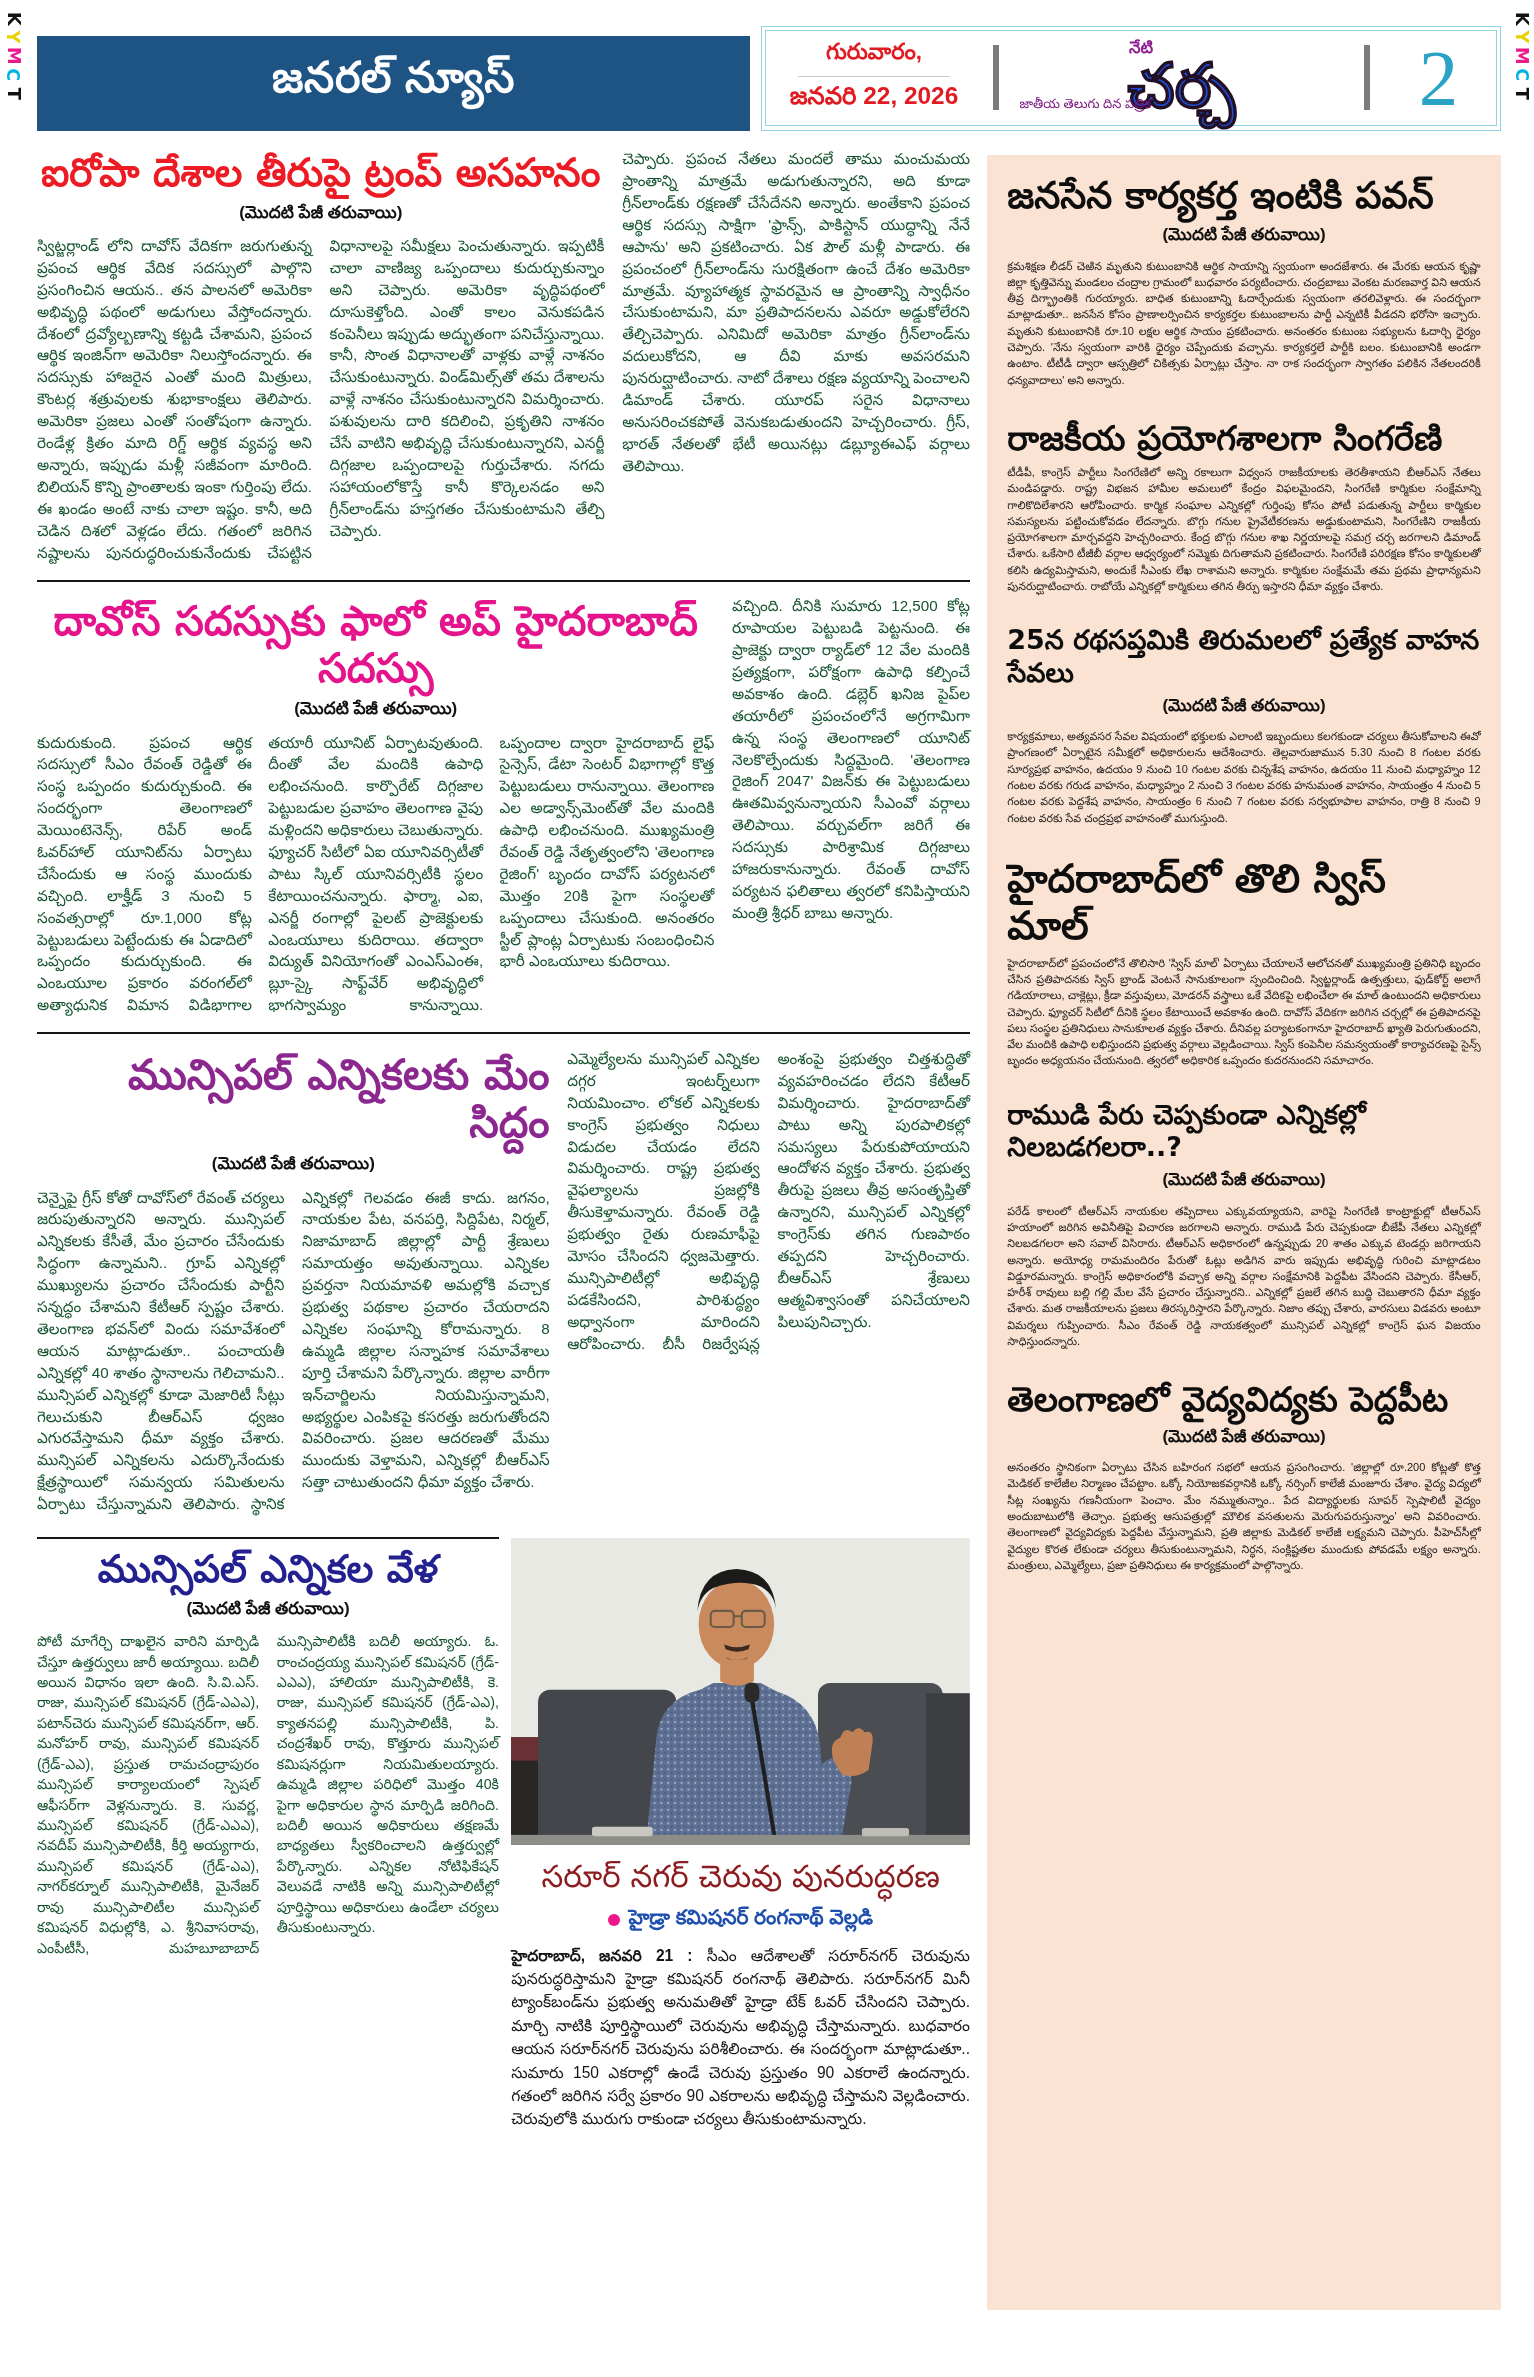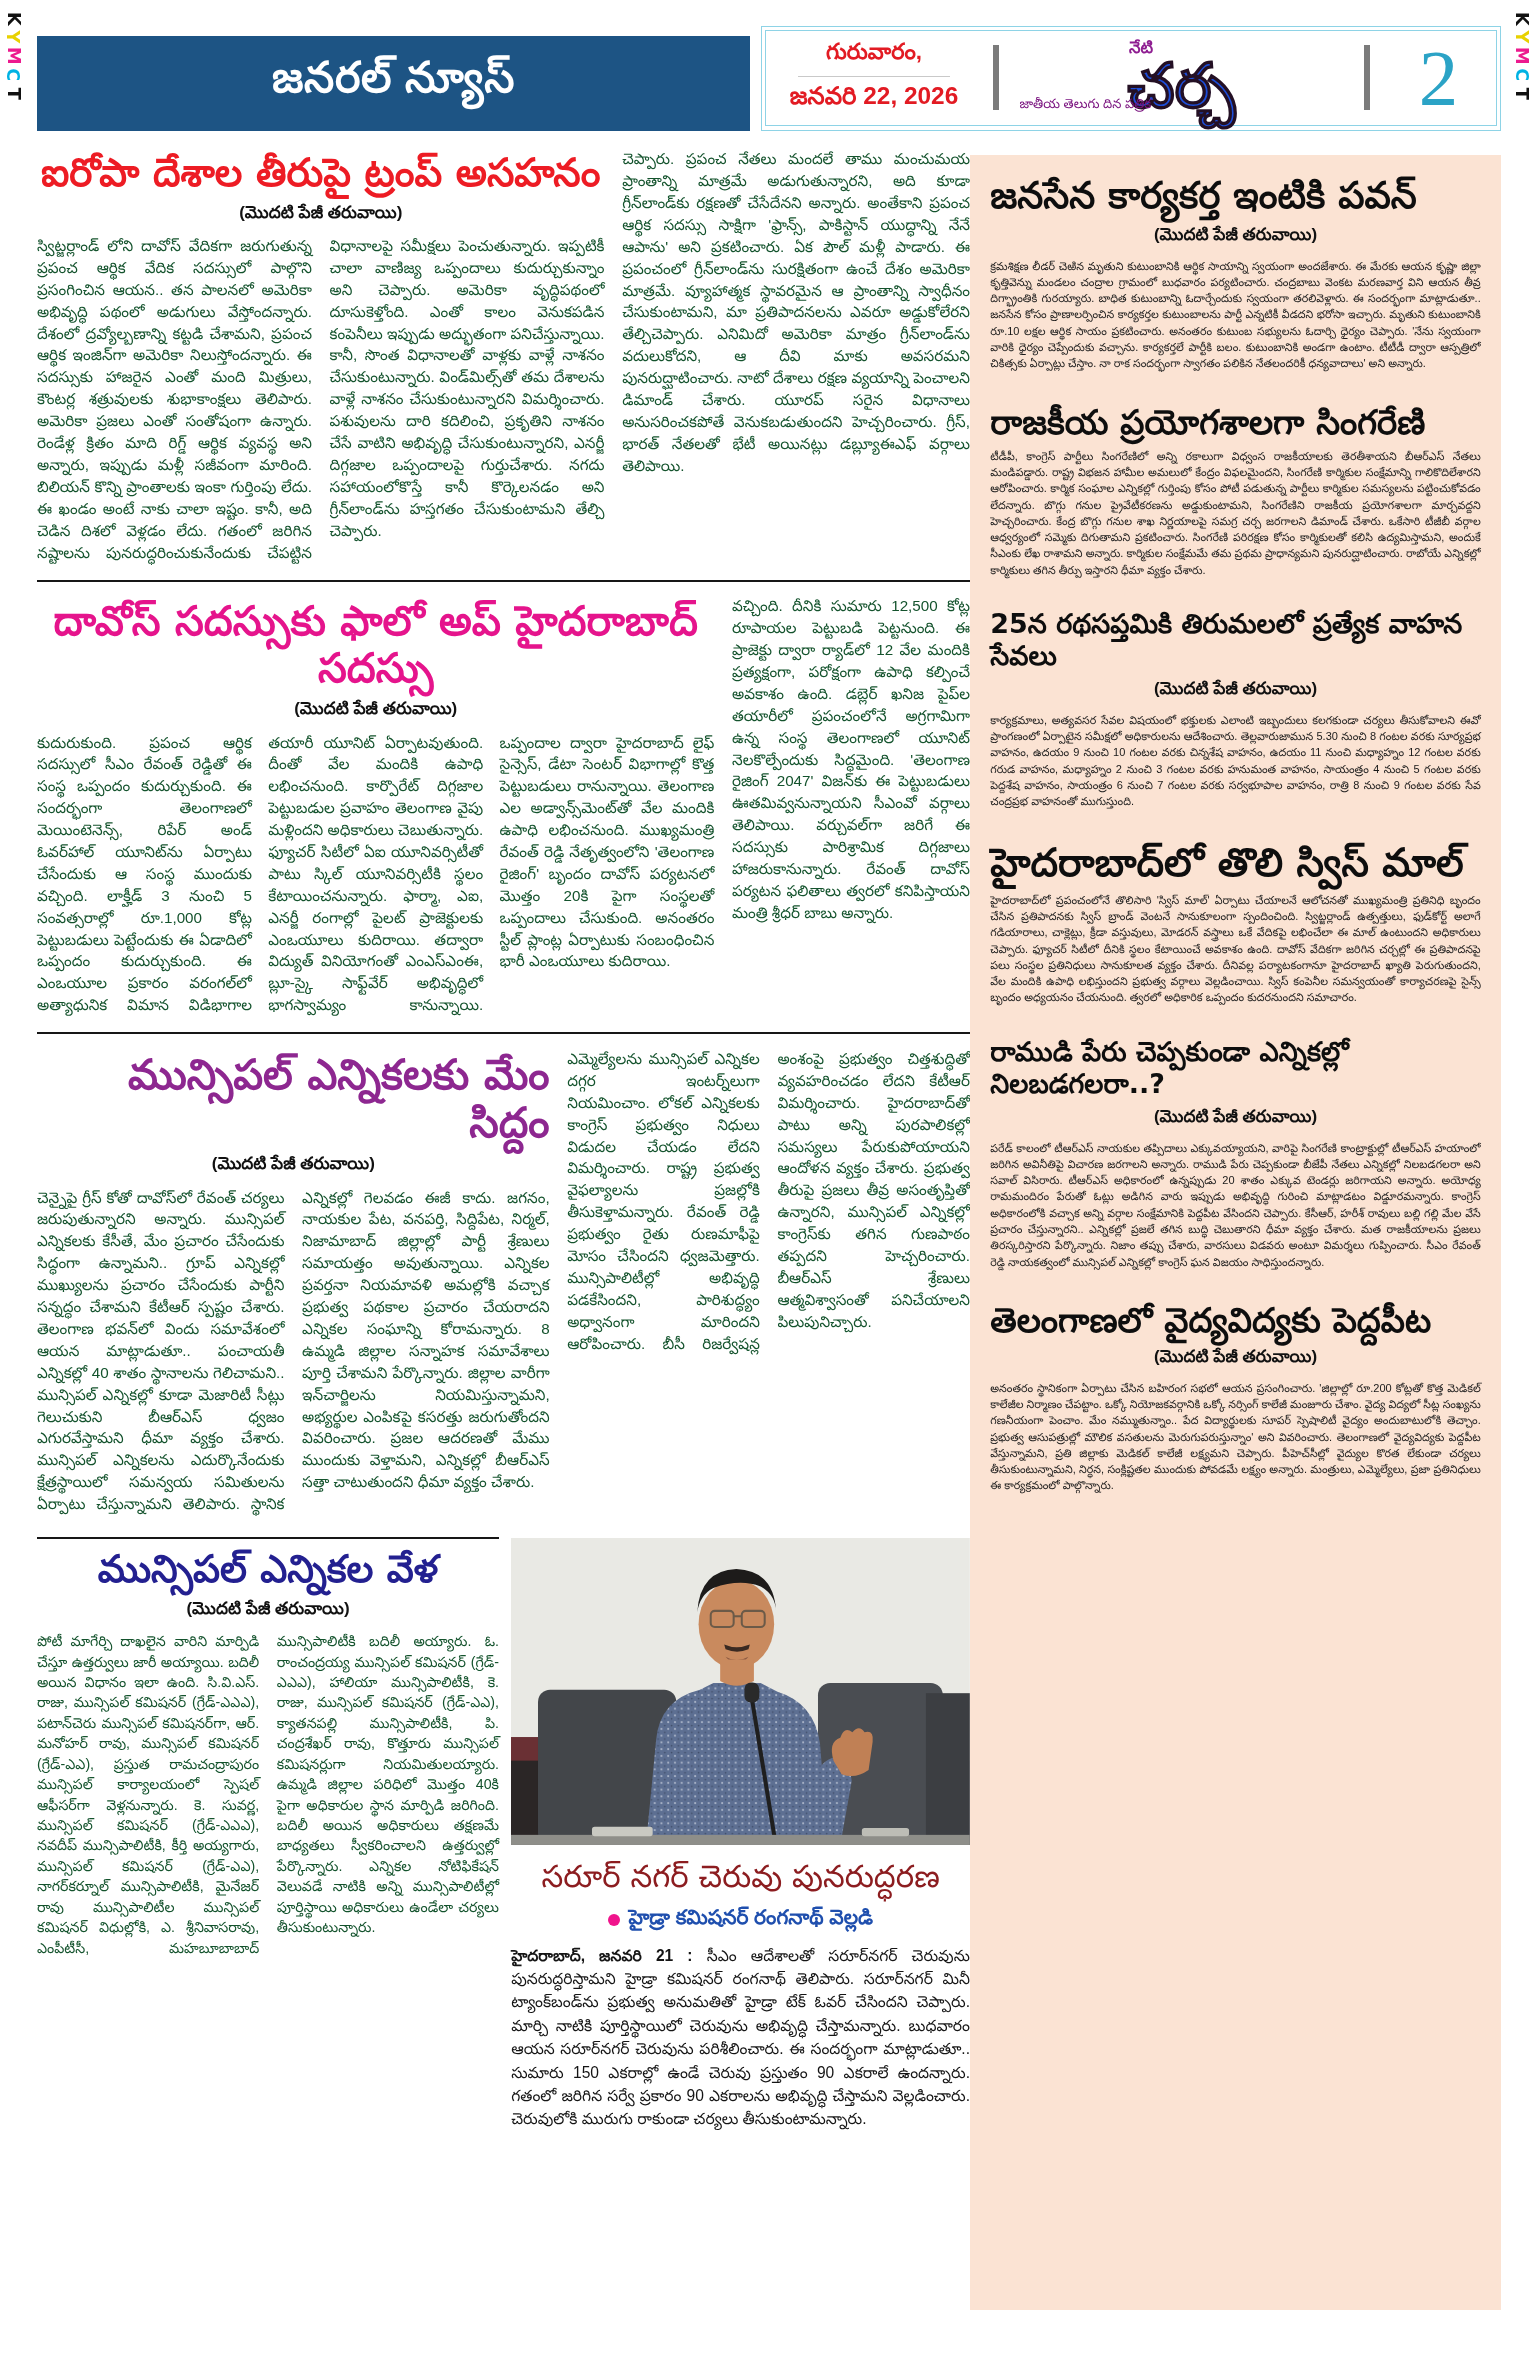--- a/index.html
+++ b/index.html
@@ -23,21 +23,21 @@
   .date-l2{font-size:24.4px;}
   .vdiv{width:6.1px;height:65px;background:#7b7b7b;margin:0 17.6px;flex:none;}
   .logo-block{flex:1;text-align:center;position:relative;line-height:1;}
   .logo-neti{color:#8e1d91;font-size:16.3px;font-weight:bold;margin-left:-81px;}
   .logo-main{color:#1d4ed8;font-size:62px;font-weight:bold;-webkit-text-stroke:1.4px #241024;
              font-family:"DejaVu Sans", sans-serif;}
   .logo-tagline{position:absolute;left:2.7px;bottom:6.8px;color:#7b1580;font-size:13px;}
   .page-num{width:102px;text-align:center;color:#2ba3c6;font-size:79px;
             font-family:"Liberation Serif", serif;}
   
-  .content{display:flex;gap:0;margin:9.5px 33px 0 37px;align-items:flex-start;}
+  .content{display:flex;gap:17px;margin:9.5px 33px 0 37px;align-items:flex-start;}
   .main{width:933px;flex:none;}
   .sidebar{flex:1;margin-top:15px;background:#fbe3d3;padding:16.3px 20.3px 27px;box-sizing:border-box;min-height:2155px;}
   
   .article{padding:4.1px 0 16.3px;border-bottom:2.7px solid #161616;margin-bottom:5.4px;}
   .art-flex{display:flex;gap:17.6px;}
   .headline{font-weight:bold;text-align:center;line-height:1.15;margin:6.8px 0 4.1px;
             font-family:"DejaVu Sans", sans-serif;}
   .h-red{color:#ed1c24;font-size:39px;}
   .h-mag{color:#e5148c;font-size:41px;}
   .h-pur{color:#8d2790;font-size:42px;text-align:right;}

